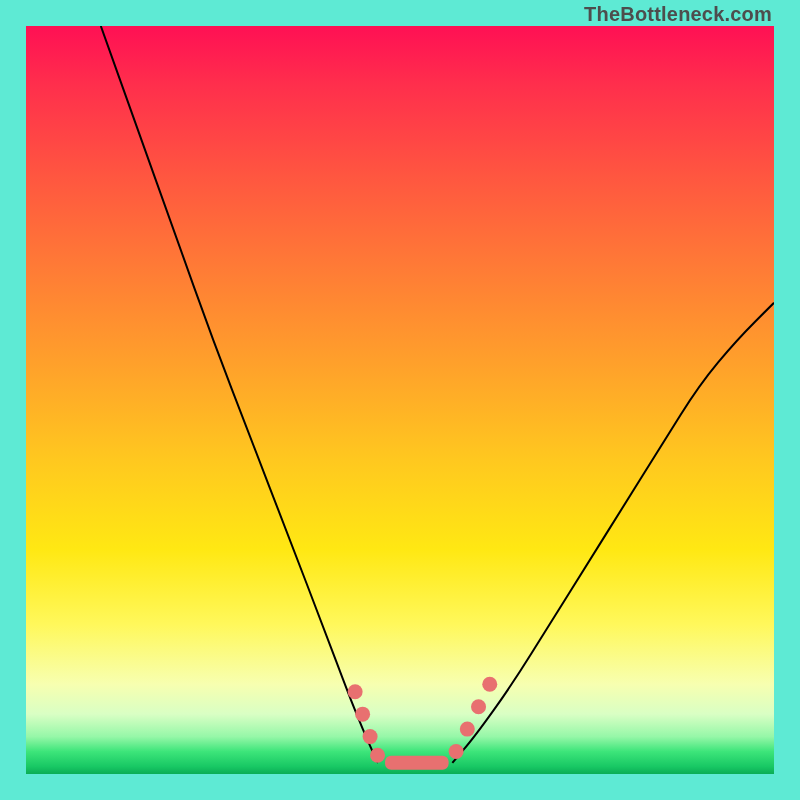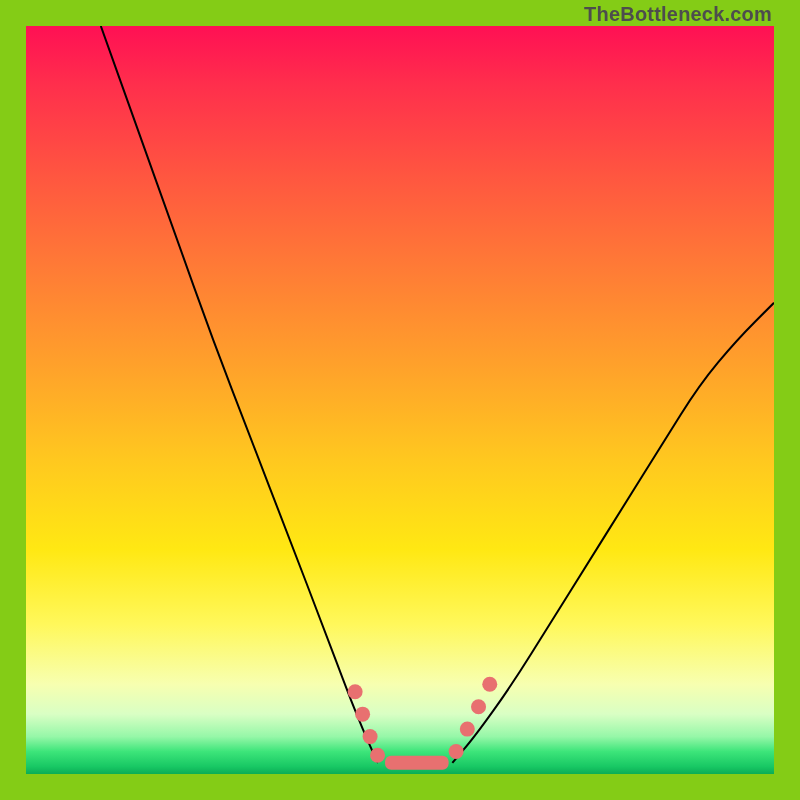--- a/index.html
+++ b/index.html
@@ -10,21 +10,21 @@
     overflow: hidden;
     background: #000;
     font-family: Arial, Helvetica, sans-serif;
   }
   .frame {
     position: absolute;
     top: 0;
     left: 0;
     width: 800px;
     height: 800px;
-    background: #84cc16;
+    background: #5eead4;
   }
   .plot {
     position: absolute;
     top: 26px;
     left: 26px;
     width: 748px;
     height: 748px;
     
     background: linear-gradient(
       to bottom,

